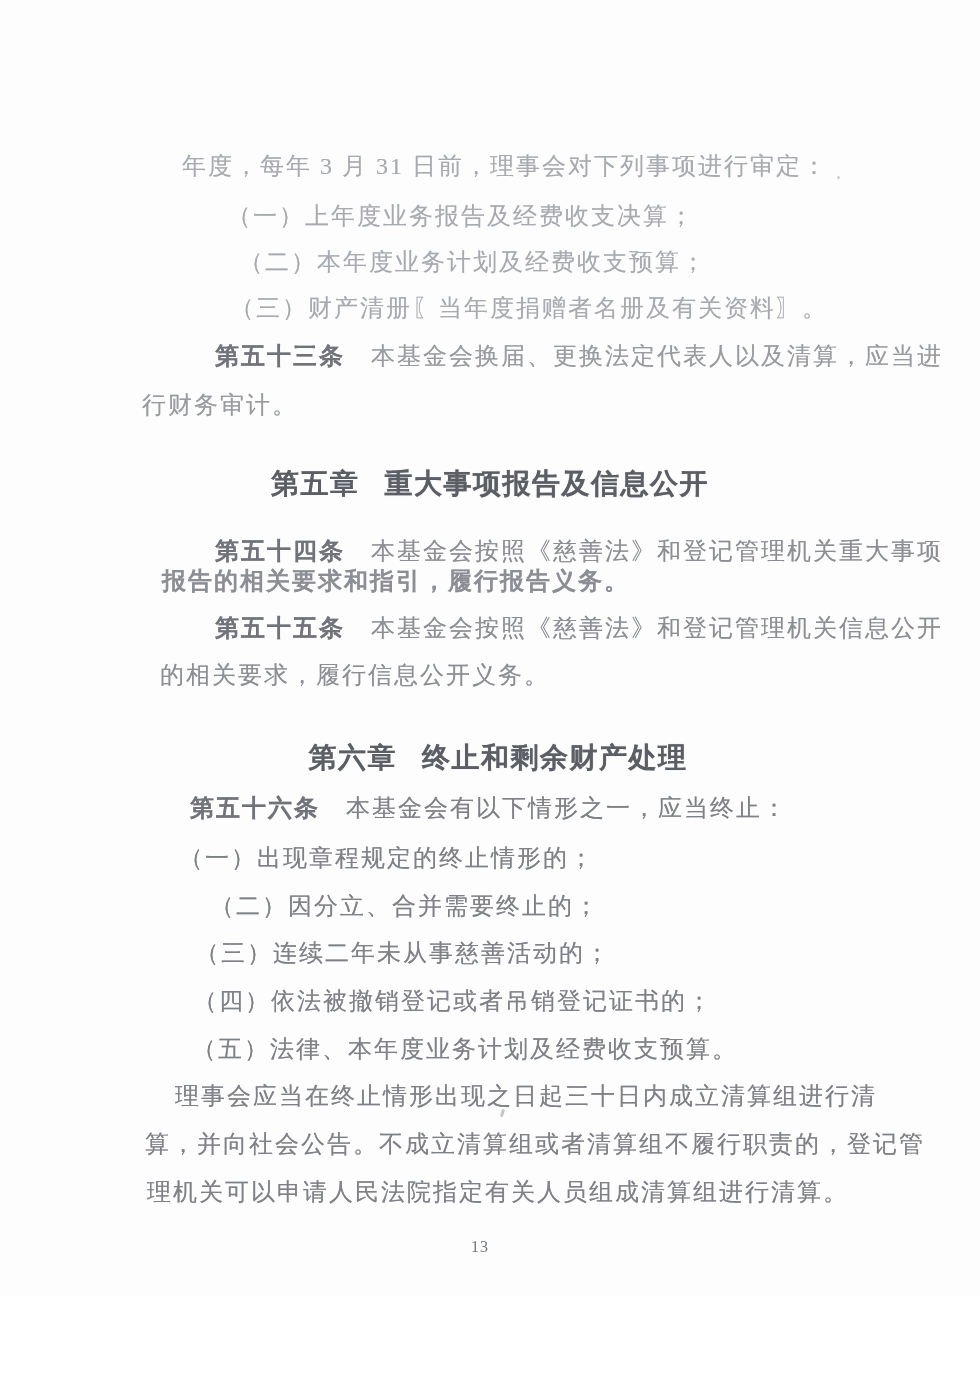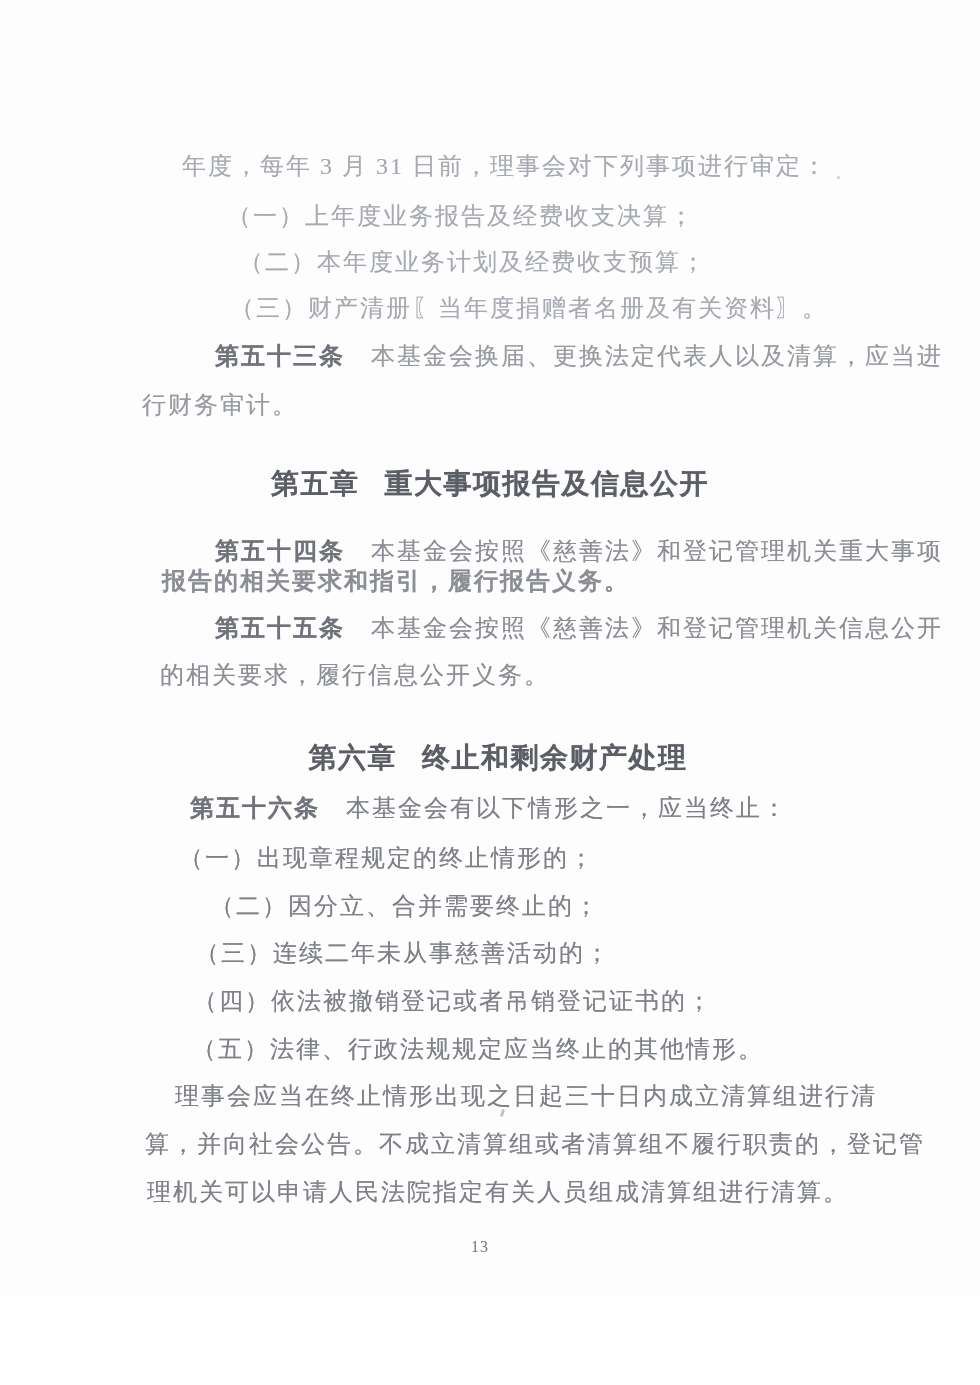--- a/index.html
+++ b/index.html
@@ -146,21 +146,21 @@
 
   <div class="ln dark" style="left:195px; top:940px;">
     <span>（三）连续二年未从事慈善活动的；</span>
   </div>
 
   <div class="ln dark" style="left:193px; top:988px;">
     <span>（四）依法被撤销登记或者吊销登记证书的；</span>
   </div>
 
   <div class="ln dark" style="left:192px; top:1036px;">
-    <span>（五）法律、行政法规规定应当终止的其他情形。</span>
+    <span>（五）法律、本年度业务计划及经费收支预算。</span>
   </div>
 
   <div class="ln dark" style="left:175px; top:1083px;">
     <span>理事会应当在终止情形出现之日起三十日内成立清算组进行清</span>
   </div>
 
   <div class="ln dark" style="left:145px; top:1131px;">
     <span>算，并向社会公告。不成立清算组或者清算组不履行职责的，登记管</span>
   </div>
 

